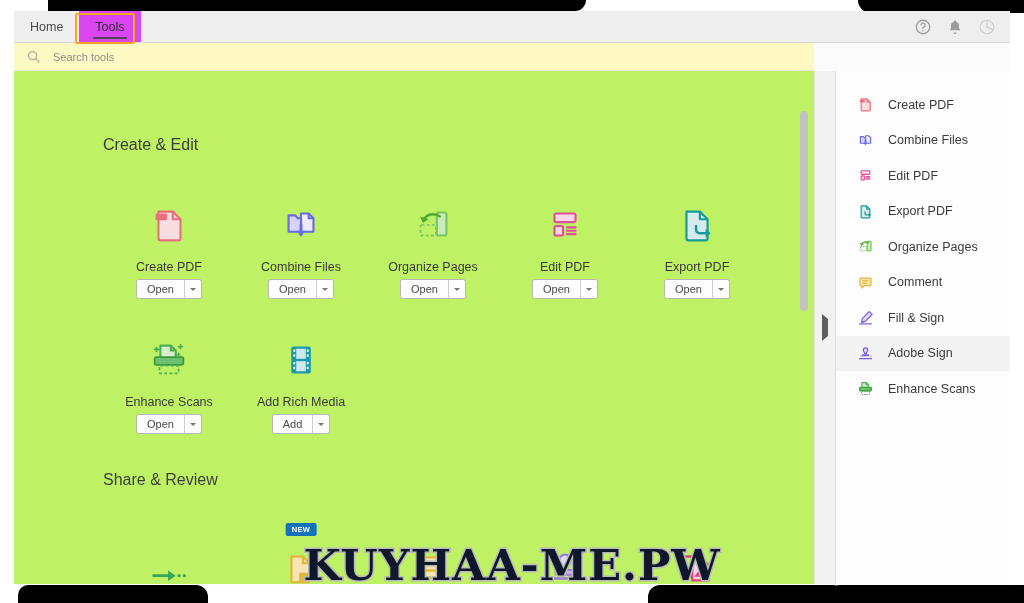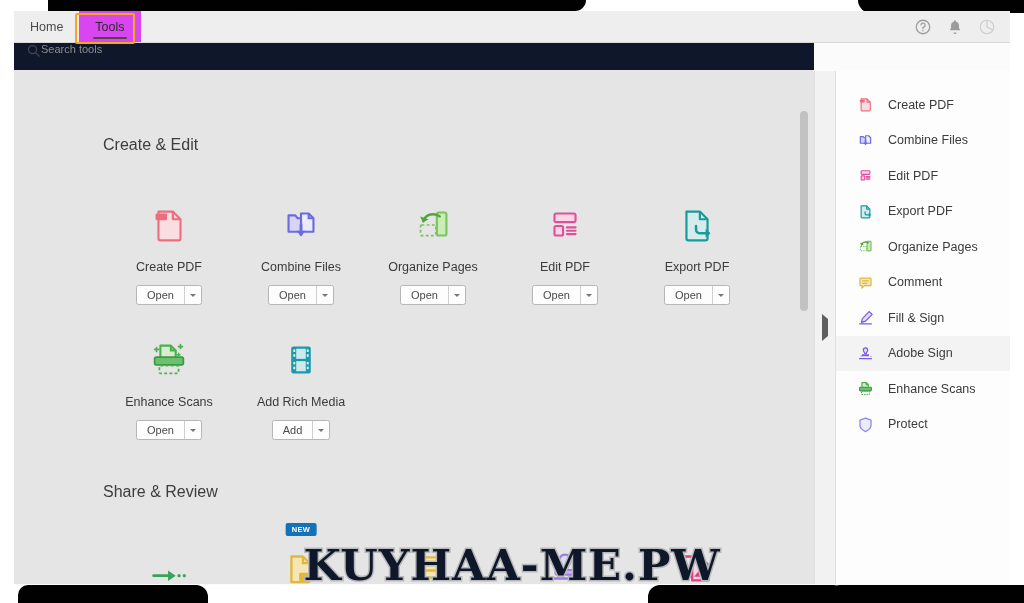--- a/index.html
+++ b/index.html
@@ -56,47 +56,47 @@
     pointer-events: none;
     z-index: 40;
   }
   #tabbar-right {
     margin-left: auto; display: flex; align-items: center; gap: 14px; padding-right: 14px;
   }
   .tbicon { width: 18px; height: 18px; opacity: .55; display: block; }
 
   
   #searchbar {
-    height: 28px; background: #0f172a; border-bottom: 1px solid #e6e6e6;
-    display: flex; align-items: flex-start; padding-left: 12px; gap: 0;
+    height: 28px; background: #fef9c3; border-bottom: 1px solid #e6e6e6;
+    display: flex; align-items: center; padding-left: 12px; gap: 12px;
     width: 800px;
   }
   #searchbar .sicon { width: 15px; height: 15px; opacity: .55; }
   #searchbar .stext { font-size: 11px; color: #8e8e8e; }
 
   
   #bodysplit { display: flex; height: 513px; }
 
   
   #main {
     position: relative;
     width: 800px; height: 513px;
-    background: #e5e5e5;
+    background: #bef264;
     overflow: hidden;
   }
   .section-title {
     font-size: 16px; color: #3d3d3d; font-weight: 400;
     position: absolute; left: 89px;
   }
   .tool-grid { position: absolute; left: 89px; display: flex; }
   .tool-cell { width: 132px; display: flex; flex-direction: column; align-items: center; }
   .tool-ico { height: 52px; display: flex; align-items: flex-end; justify-content: flex-start; position: relative; }
   .tool-label { font-size: 12.5px; color: #3a3a3a; margin-top: 12px; white-space: nowrap; }
   .btn-split {
-    margin-top: 11px; height: 20px; display: flex; align-items: stretch;
+    margin-top: 5px; height: 20px; display: flex; align-items: stretch;
     border: 1px solid #b6b6b6; border-radius: 2.5px; background: #fdfdfd;
     cursor: default;
   }
   .btn-split .bmain {
     display: flex; align-items: center; justify-content: center;
     padding: 0 10px; font-size: 11px; color: #4a4a4a;
   }
   .btn-split .bcaret {
     width: 17px; border-left: 1px solid #cfcfcf;
     display: flex; align-items: center; justify-content: center;
@@ -341,21 +341,21 @@
             <div class="tool-label">Add Rich Media</div>
             <div class="btn-split">
               <span class="bmain">Add</span>
               <span class="bcaret">
                   <i class="caret-dn"></i>
                 </span>
             </div>
           </div>
         </div>
 
-        <div class="section-title" style="top:412px">Share &amp; Review</div>
+        <div class="section-title" style="top:400px">Share &amp; Review</div>
 
         <div class="tool-grid" style="top:468px">
 
           <div class="tool-cell">
             <div class="tool-ico">
               <svg width="46" height="46" viewBox="0 0 48 48">
                 <path d="M8 32 H26" stroke="#3aa35a" stroke-width="3" stroke-linecap="round"></path>
                 <path d="M23 26.5 L31 32 L23 37.5 z" fill="#3aa35a"></path>
                 <circle cx="34.5" cy="32" r="1.7" fill="#3aa35a"></circle>
                 <circle cx="40" cy="32" r="1.7" fill="#3aa35a"></circle>
@@ -519,28 +519,20 @@
             <svg width="19" height="19" viewBox="0 0 48 48">
               <path d="M15 9 h11 l5 5 v8 H15 z" fill="#d6eecd" stroke="#4caf50" stroke-width="3" stroke-linejoin="round"></path>
               <path d="M26 9 v5 h5" fill="none" stroke="#4caf50" stroke-width="3"></path>
               <rect x="9" y="21" width="30" height="9" rx="2" fill="#6cc06f" stroke="#3c9a40" stroke-width="2.6"></rect>
               <rect x="14" y="31" width="20" height="8" rx="1" fill="none" stroke="#4caf50" stroke-width="2.6" stroke-dasharray="3.4 2.6"></rect>
             </svg>
           </span>
           <span class="side-label">Enhance Scans</span>
         </div>
 
-        <div class="side-item">
-          <span class="side-ico">
-            <svg width="19" height="19" viewBox="0 0 48 48">
-              <path d="M24 8 L38 13 v13 c0 8-6 12-14 16 -8-4-14-8-14-16 V13 z" fill="#eeebfc" stroke="#8d86e8" stroke-width="3.2" stroke-linejoin="round"></path>
-            </svg>
-          </span>
-          <span class="side-label">Protect</span>
-        </div>
 
       </div>
     </div>
   </div>
 
   <div id="tools-annotation"></div>
 
   <div class="vid-black blk-bot-a"></div>
   <div class="vid-black blk-bot-b"></div>
   <div class="vid-black blk-bot-c"></div>

